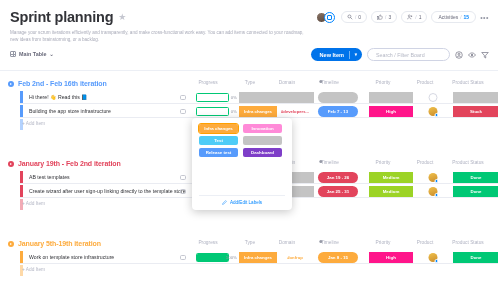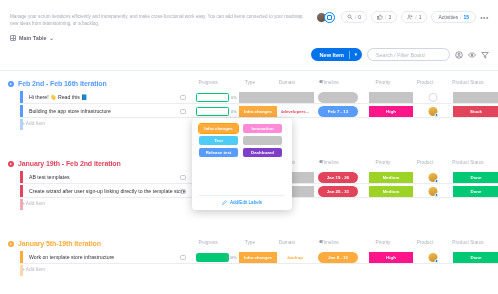--- a/index.html
+++ b/index.html
@@ -92,20 +92,24 @@
   .popup-foot { position:absolute; left:7px; right:7px; bottom:5px; border-top:0.8px solid #eceff5; padding-top:4px;
                 display:flex; align-items:center; justify-content:center; gap:3px; font-size:4.6px; color:#0085ff; }
   .pencil { width:5px;height:5px; }
 </style>
 </head>
 <body>
 
 <div class="board">
 
   <div class="hdr">
+    <div class="title-row">
+      <div class="board-title">Sprint planning</div>
+      <div class="star-icon">★</div>
+    </div>
     <div class="desc">Manage your scrum iterations efficiently and transparently, and make cross-functional work easy. You can add items connected to your roadmap, new ideas from brainstorming, or a backlog.</div>
     <div class="view-row">
       <div class="view-tab">
         <span class="grid-ic"></span>
         <span>Main Table</span>
         <span class="caret">⌄</span>
       </div>
     </div>
   </div>
 

